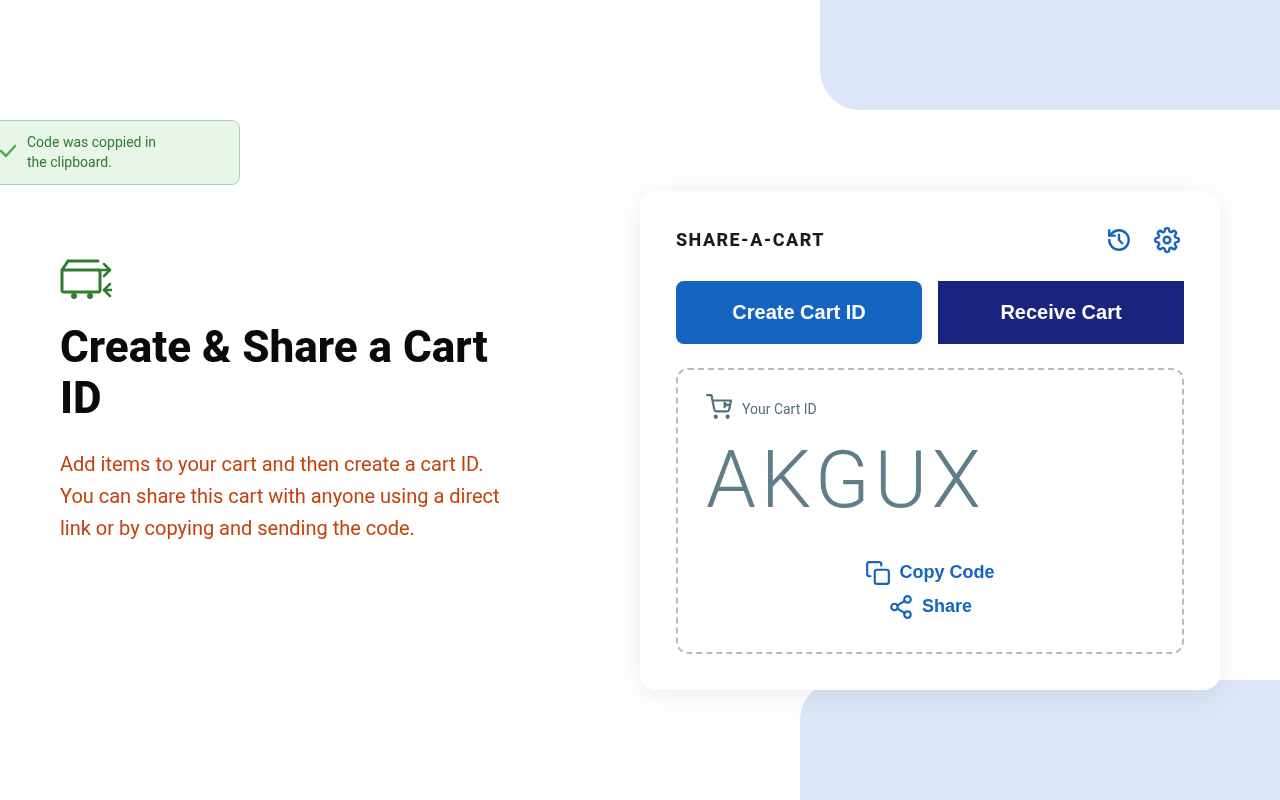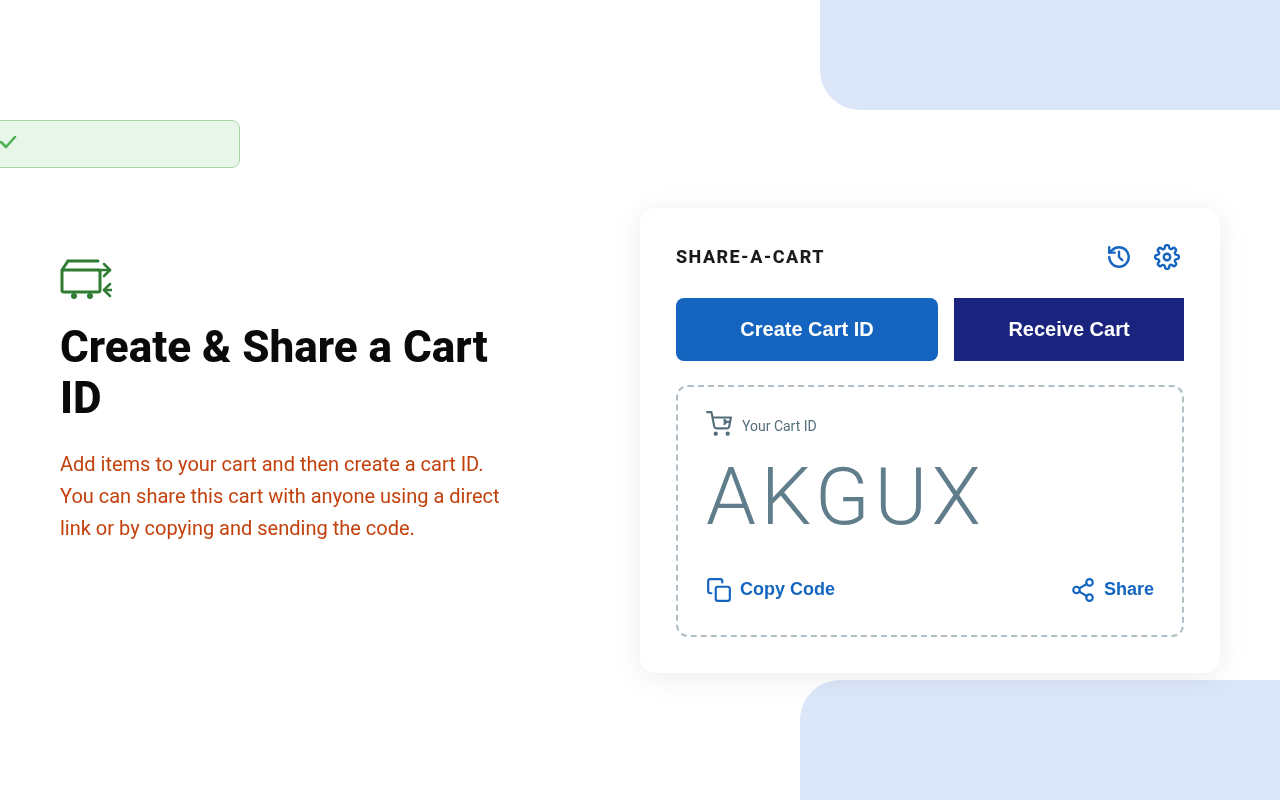--- a/index.html
+++ b/index.html
@@ -176,21 +176,21 @@
       gap: 16px;
       margin-bottom: 24px;
     }
 
     .btn-create {
       flex: 1;
       background: #1565c0;
       color: #ffffff;
       border: none;
       border-radius: 8px;
-      padding: 20px 32px;
+      padding: 20px 16px;
       font-size: 20px;
       font-weight: 700;
       cursor: pointer;
       transition: background 0.2s;
     }
 
     .btn-receive {
       flex: 1;
       background: #1a237e;
       color: #ffffff;
@@ -238,20 +238,21 @@
       color: #607d8b;
       letter-spacing: 0.06em;
       margin-bottom: 36px;
       line-height: 1;
     }
 
     .cart-id-actions {
       display: flex;
       align-items: center;
       justify-content: space-between;
+      flex-direction: column;
     }
 
     .cart-action-btn {
       background: none;
       border: none;
       cursor: pointer;
       display: flex;
       align-items: center;
       gap: 8px;
       color: #1565c0;
@@ -269,20 +270,24 @@
 <body>
 
 <div class="bg-shape-top-right"></div>
 <div class="bg-shape-bottom-right"></div>
 
 <div class="toast-notification">
   <span class="toast-check-icon">
     <svg width="18" height="18" viewBox="0 0 18 18" fill="none">
       <path d="M2 9l5 5L16 4" stroke="#4caf50" stroke-width="2.5" stroke-linecap="round" stroke-linejoin="round"></path>
     </svg>
+  </span>
+  <span class="toast-text">
+    <span>Code was coppied in</span><br>
+    <span>the clipboard.</span>
   </span>
 </div>
 
 <div class="main-container">
 
   <div class="left-section">
 
     <div class="cart-icon-green">
       <svg width="52" height="44" viewBox="0 0 52 44" fill="none">
 

